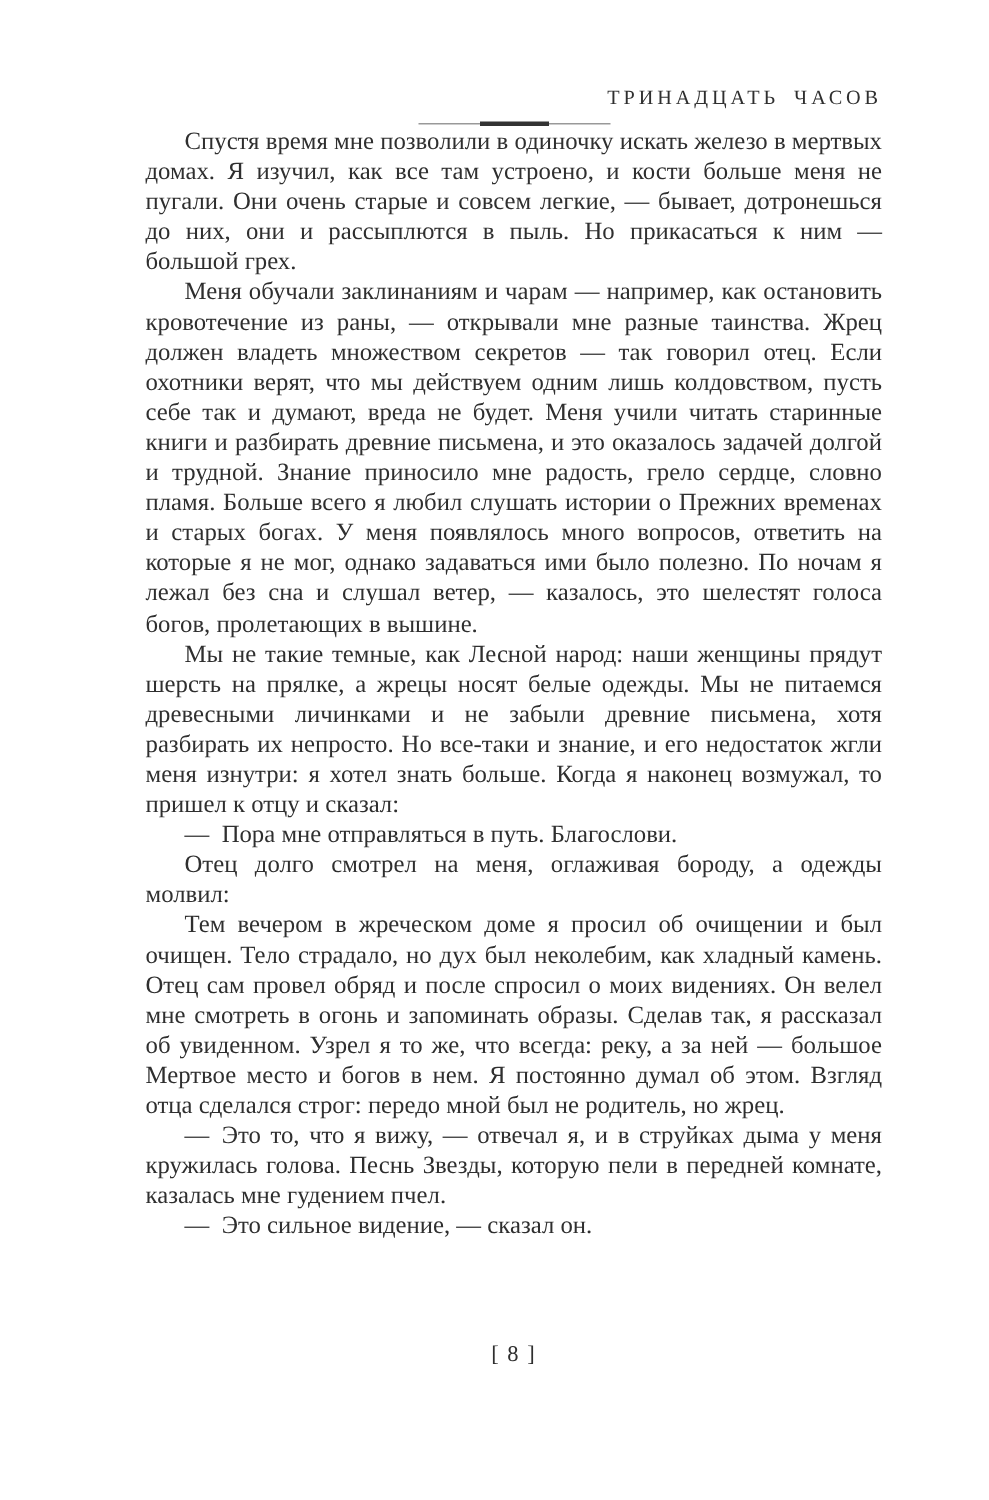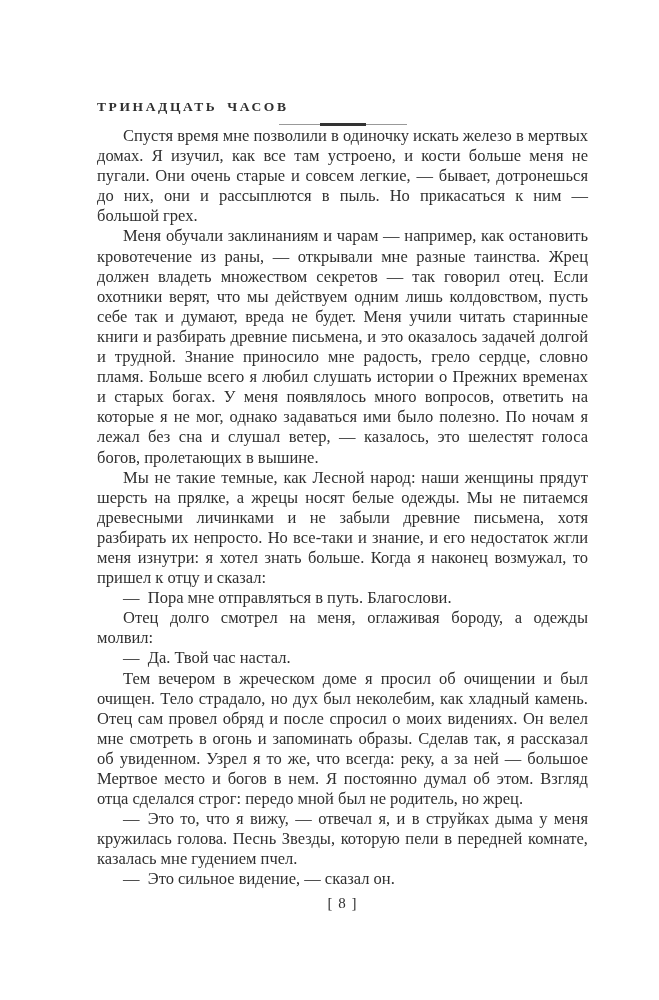--- a/index.html
+++ b/index.html
@@ -12,28 +12,27 @@
     width: 659px;
     height: 1000px;
     background: var(--background, #ffffff);
     box-sizing: border-box;
     padding: 57px 71px 0 97px;
     font-family: "Liberation Serif", "DejaVu Serif", serif;
     color: var(--text-color, #2f2f2f);
     overflow: hidden;
   }
   .running-head {
-    text-align: left;
-    font-weight: bold;
+    text-align: right;
+    font-weight: normal;
     font-size: 13.5px;
     letter-spacing: 2.6px;
     word-spacing: 4px;
     color: var(--text-color, #2f2f2f);
     white-space: nowrap;
-    margin-top: 42px;
   }
   .divider {
     display: flex;
     justify-content: center;
     align-items: center;
     margin-top: 8px;
     height: 3px;
   }
   .divider .thin {
     width: 41px;
@@ -81,21 +80,20 @@
       <span class="thin"></span>
     </div>
   </header>
 
   <main class="body-text">
     <p>Спустя время мне позволили в одиночку искать железо в мертвых домах. Я изучил, как все там устроено, и кости больше меня не пугали. Они очень старые и совсем легкие, — бывает, дотронешься до них, они и рассыплются в пыль. Но прикасаться к ним — большой грех.</p>
     <p>Меня обучали заклинаниям и чарам — например, как остановить кровотечение из раны, — открывали мне разные таинства. Жрец должен владеть множеством секретов — так говорил отец. Если охотники верят, что мы действуем одним лишь колдовством, пусть себе так и думают, вреда не будет. Меня учили читать старинные книги и разбирать древние письмена, и это оказалось задачей долгой и трудной. Знание приносило мне радость, грело сердце, словно пламя. Больше всего я любил слушать истории о Прежних временах и старых богах. У меня появлялось много вопросов, ответить на которые я не мог, однако задаваться ими было полезно. По ночам я лежал без сна и слушал ветер, — казалось, это шелестят голоса богов, пролетающих в вышине.</p>
     <p>Мы не такие темные, как Лесной народ: наши женщины прядут шерсть на прялке, а жрецы носят белые одежды. Мы не питаемся древесными личинками и не забыли древние письмена, хотя разбирать их непросто. Но все-таки и знание, и его недостаток жгли меня изнутри: я хотел знать больше. Когда я наконец возмужал, то пришел к отцу и сказал:</p>
     <p>— Пора мне отправляться в путь. Благослови.</p>
     <p>Отец долго смотрел на меня, оглаживая бороду, а одежды молвил:</p>
-    <p>— Да. Твой час настал.</p>
     <p>Тем вечером в жреческом доме я просил об очищении и был очищен. Тело страдало, но дух был неколебим, как хладный камень. Отец сам провел обряд и после спросил о моих видениях. Он велел мне смотреть в огонь и запоминать образы. Сделав так, я рассказал об увиденном. Узрел я то же, что всегда: реку, а за ней — большое Мертвое место и богов в нем. Я постоянно думал об этом. Взгляд отца сделался строг: передо мной был не родитель, но жрец.</p>
     <p>— Это то, что я вижу, — отвечал я, и в струйках дыма у меня кружилась голова. Песнь Звезды, которую пели в передней комнате, казалась мне гудением пчел.</p>
     <p>— Это сильное видение, — сказал он.</p>
   </main>
 
   <footer>
     <div class="page-number">[ 8 ]</div>
   </footer>
 
 </div>

